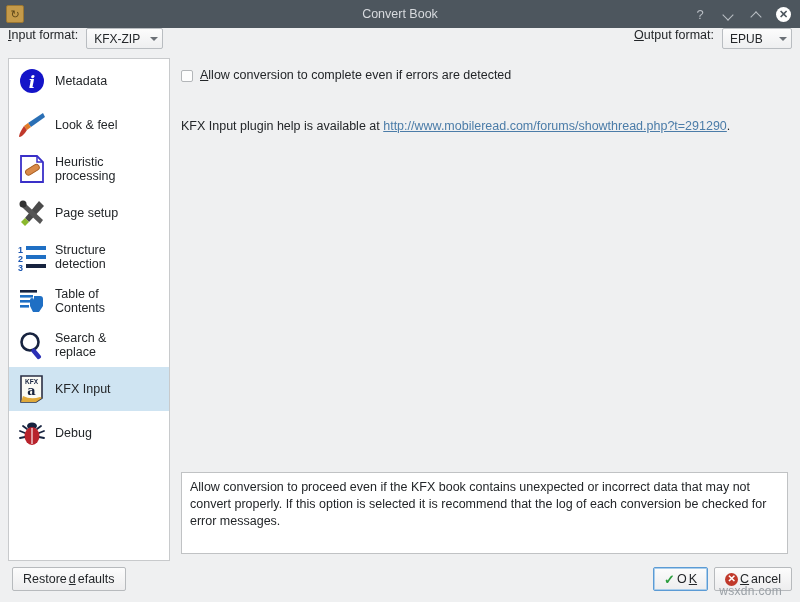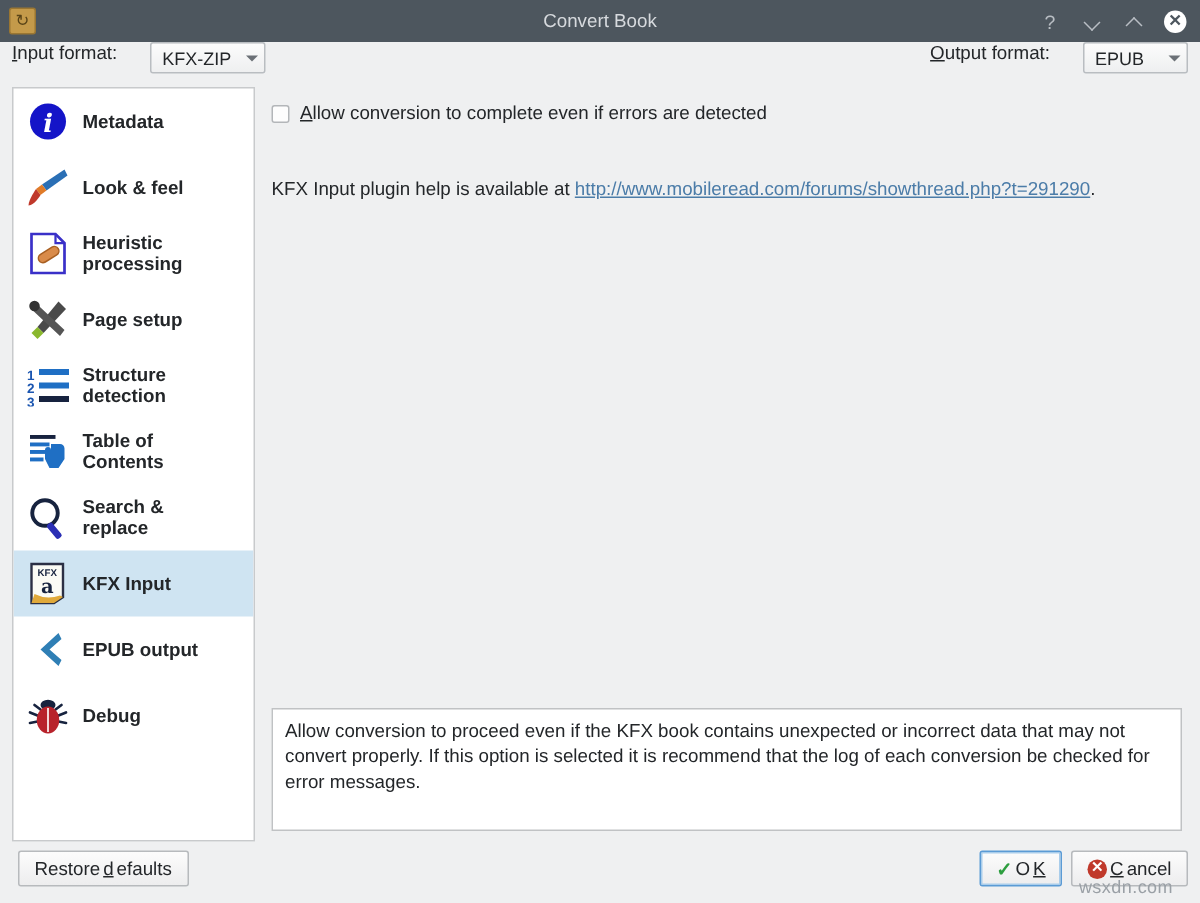--- a/index.html
+++ b/index.html
@@ -75,21 +75,21 @@
   .formatrow {
     height: 30px;
     display: flex;
     align-items: flex-start;
     padding: 0 8px;
     background: #eff0f1;
   }
   .fmt-label { font-size: 12.5px; color: #232629; }
   .fmt-label u { text-decoration: underline; }
   .combo {
-    margin-left: 22px;
+    margin-left: 8px;
     height: 21px;
     min-width: 70px;
     background: linear-gradient(#fcfcfc, #eeeff0);
     border: 1px solid #b9bdc1;
     border-radius: 2px;
     display: flex;
     align-items: center;
     padding: 0 4px 0 7px;
     font-size: 12px;
     color: #232629;
@@ -131,21 +131,20 @@
   .side-ico {
     width: 34px; height: 34px;
     flex-shrink: 0;
     display: flex; align-items: center; justify-content: center;
     margin-right: 6px;
   }
   .side-label {
     font-size: 12.5px;
     color: #232629;
     line-height: 1.15;
-    font-weight: bold;
   }
 
   
   .main {
     flex: 1;
     margin-left: 7px;
     display: flex;
     flex-direction: column;
   }
   .optionsarea {
@@ -374,28 +373,20 @@
         <svg width="28" height="30" viewBox="0 0 28 30">
           <path d="M3 2 H24 V24 L18 28 H3 Z" fill="#fbfbf5" stroke="#2b2f44" stroke-width="1.6"></path>
           <text x="13.5" y="10" font-family="Liberation Sans, sans-serif" font-size="6.5" font-weight="bold" fill="#17233f" text-anchor="middle">KFX</text>
           <text x="13.5" y="21" font-family="DejaVu Serif, serif" font-size="13" font-weight="bold" fill="#17233f" text-anchor="middle">a</text>
           <path d="M5 22 q8 4 17 1 l2 1 -6 4 H3 Z" fill="#e0a93a"></path>
         </svg>
       </span>
       <span class="side-label">KFX Input</span>
     </div>
 
-    <div class="side-item">
-      <span class="side-ico">
-        <svg width="30" height="30" viewBox="0 0 30 30">
-          <path d="M22 4 L10 15 L22 26 L24 22 L16 15 L24 8 Z" fill="#2f7fb5"></path>
-        </svg>
-      </span>
-      <span class="side-label">EPUB output</span>
-    </div>
 
     <div class="side-item">
       <span class="side-ico">
         <svg width="30" height="30" viewBox="0 0 30 30">
           <g stroke="#17233f" stroke-width="1.8" stroke-linecap="round">
             <line x1="3" y1="13" x2="8" y2="15"></line>
               <line x1="3" y1="20" x2="8" y2="19"></line>
             <line x1="27" y1="13" x2="22" y2="15"></line>
               <line x1="27" y1="20" x2="22" y2="19"></line>
             <line x1="6" y1="8" x2="10" y2="11"></line>

